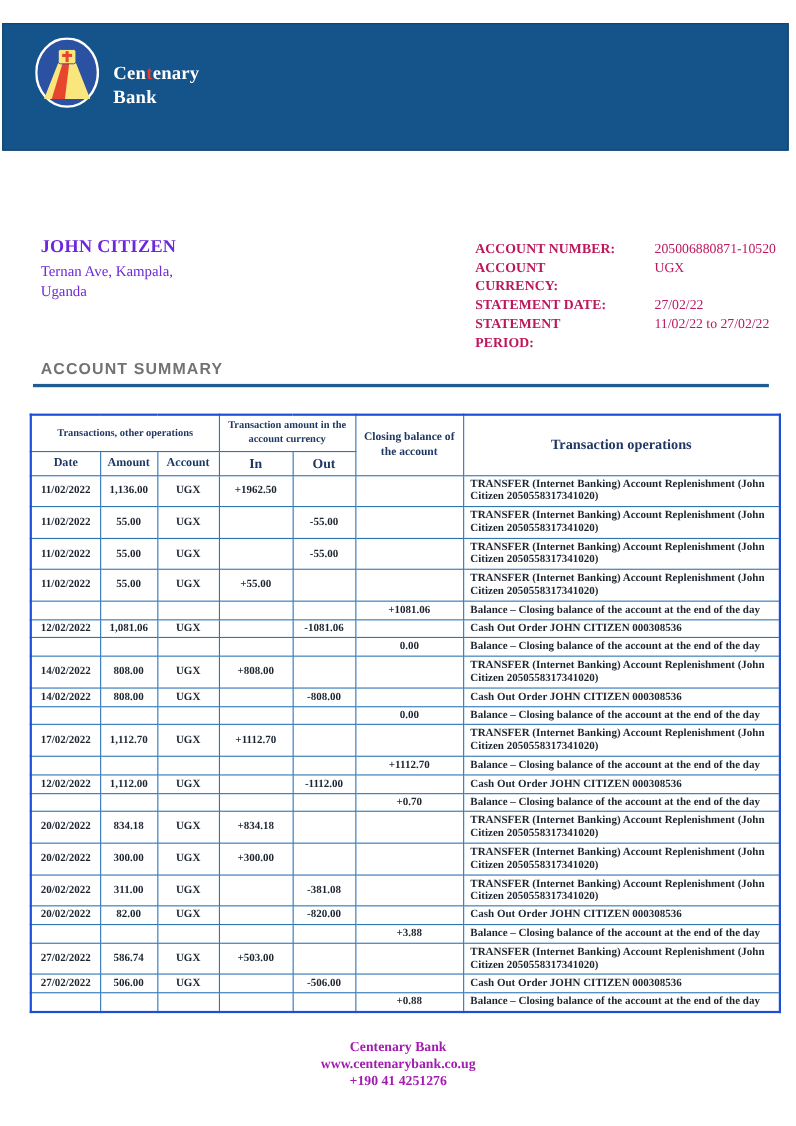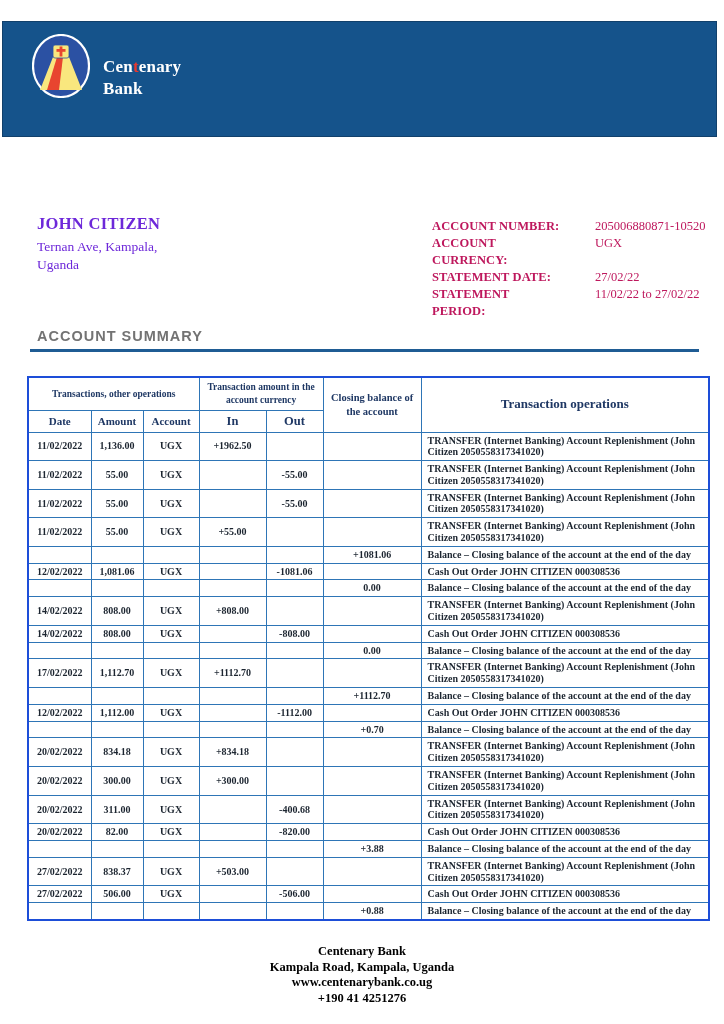--- a/index.html
+++ b/index.html
@@ -44,21 +44,21 @@
   .gh-desc { font-size:13px; }
   .gh-closing { font-size:10.5px; }
   .sh { font-size:11px; height:20px; padding:3px; }
   .sh-inout { font-size:12.5px;margin-left:36px; }
   .txn-table tbody td { font-size:10px; font-weight:bold; color:#1c2530;
                         text-align:center; padding:2px 3px; line-height:1.18; }
   .txn-table tbody td.desc { text-align:left; padding:2px 6px; }
 
   
   .footer { position:absolute; left:0; top:944px; width:724px; text-align:center;
-            color:#000000; font-size:12.5px; font-weight:bold; line-height:15.5px; }
+            color:#a21caf; font-size:12.5px; font-weight:bold; line-height:15.5px; }
 </style>
 </head>
 <body>
 
 <div class="page">
 
   <div class="band">
     <div class="logo">
       <svg width="58" height="64" viewBox="0 0 58 64" xmlns="http://www.w3.org/2000/svg">
         <ellipse cx="29" cy="32" rx="28" ry="31" fill="#2b51a3" stroke="#ffffff" stroke-width="2.2"></ellipse>
@@ -273,21 +273,21 @@
           <td>+300.00</td>
           <td></td>
           <td></td>
           <td class="desc">TRANSFER (Internet Banking) Account Replenishment (John Citizen 2050558317341020)</td>
         </tr>
         <tr>
           <td>20/02/2022</td>
           <td>311.00</td>
           <td>UGX</td>
           <td></td>
-          <td>-400.68</td>
+          <td>-381.08</td>
           <td></td>
           <td class="desc">TRANSFER (Internet Banking) Account Replenishment (John Citizen 2050558317341020)</td>
         </tr>
         <tr>
           <td>20/02/2022</td>
           <td>82.00</td>
           <td>UGX</td>
           <td></td>
           <td>-820.00</td>
           <td></td>
@@ -297,21 +297,21 @@
           <td></td>
           <td></td>
           <td></td>
           <td></td>
           <td></td>
           <td>+3.88</td>
           <td class="desc">Balance – Closing balance of the account at the end of the day</td>
         </tr>
         <tr>
           <td>27/02/2022</td>
-          <td>838.37</td>
+          <td>586.74</td>
           <td>UGX</td>
           <td>+503.00</td>
           <td></td>
           <td></td>
           <td class="desc">TRANSFER (Internet Banking) Account Replenishment (John Citizen 2050558317341020)</td>
         </tr>
         <tr>
           <td>27/02/2022</td>
           <td>506.00</td>
           <td>UGX</td>
@@ -327,18 +327,17 @@
           <td></td>
           <td></td>
           <td>+0.88</td>
           <td class="desc">Balance – Closing balance of the account at the end of the day</td>
         </tr>
       </tbody>
   </table>
 
   <div class="footer">
     <div>Centenary Bank</div>
-    <div>Kampala Road, Kampala, Uganda</div>
     <div>www.centenarybank.co.ug</div>
     <div>+190 41 4251276</div>
   </div>
 
 </div>
 
 </body></html>

